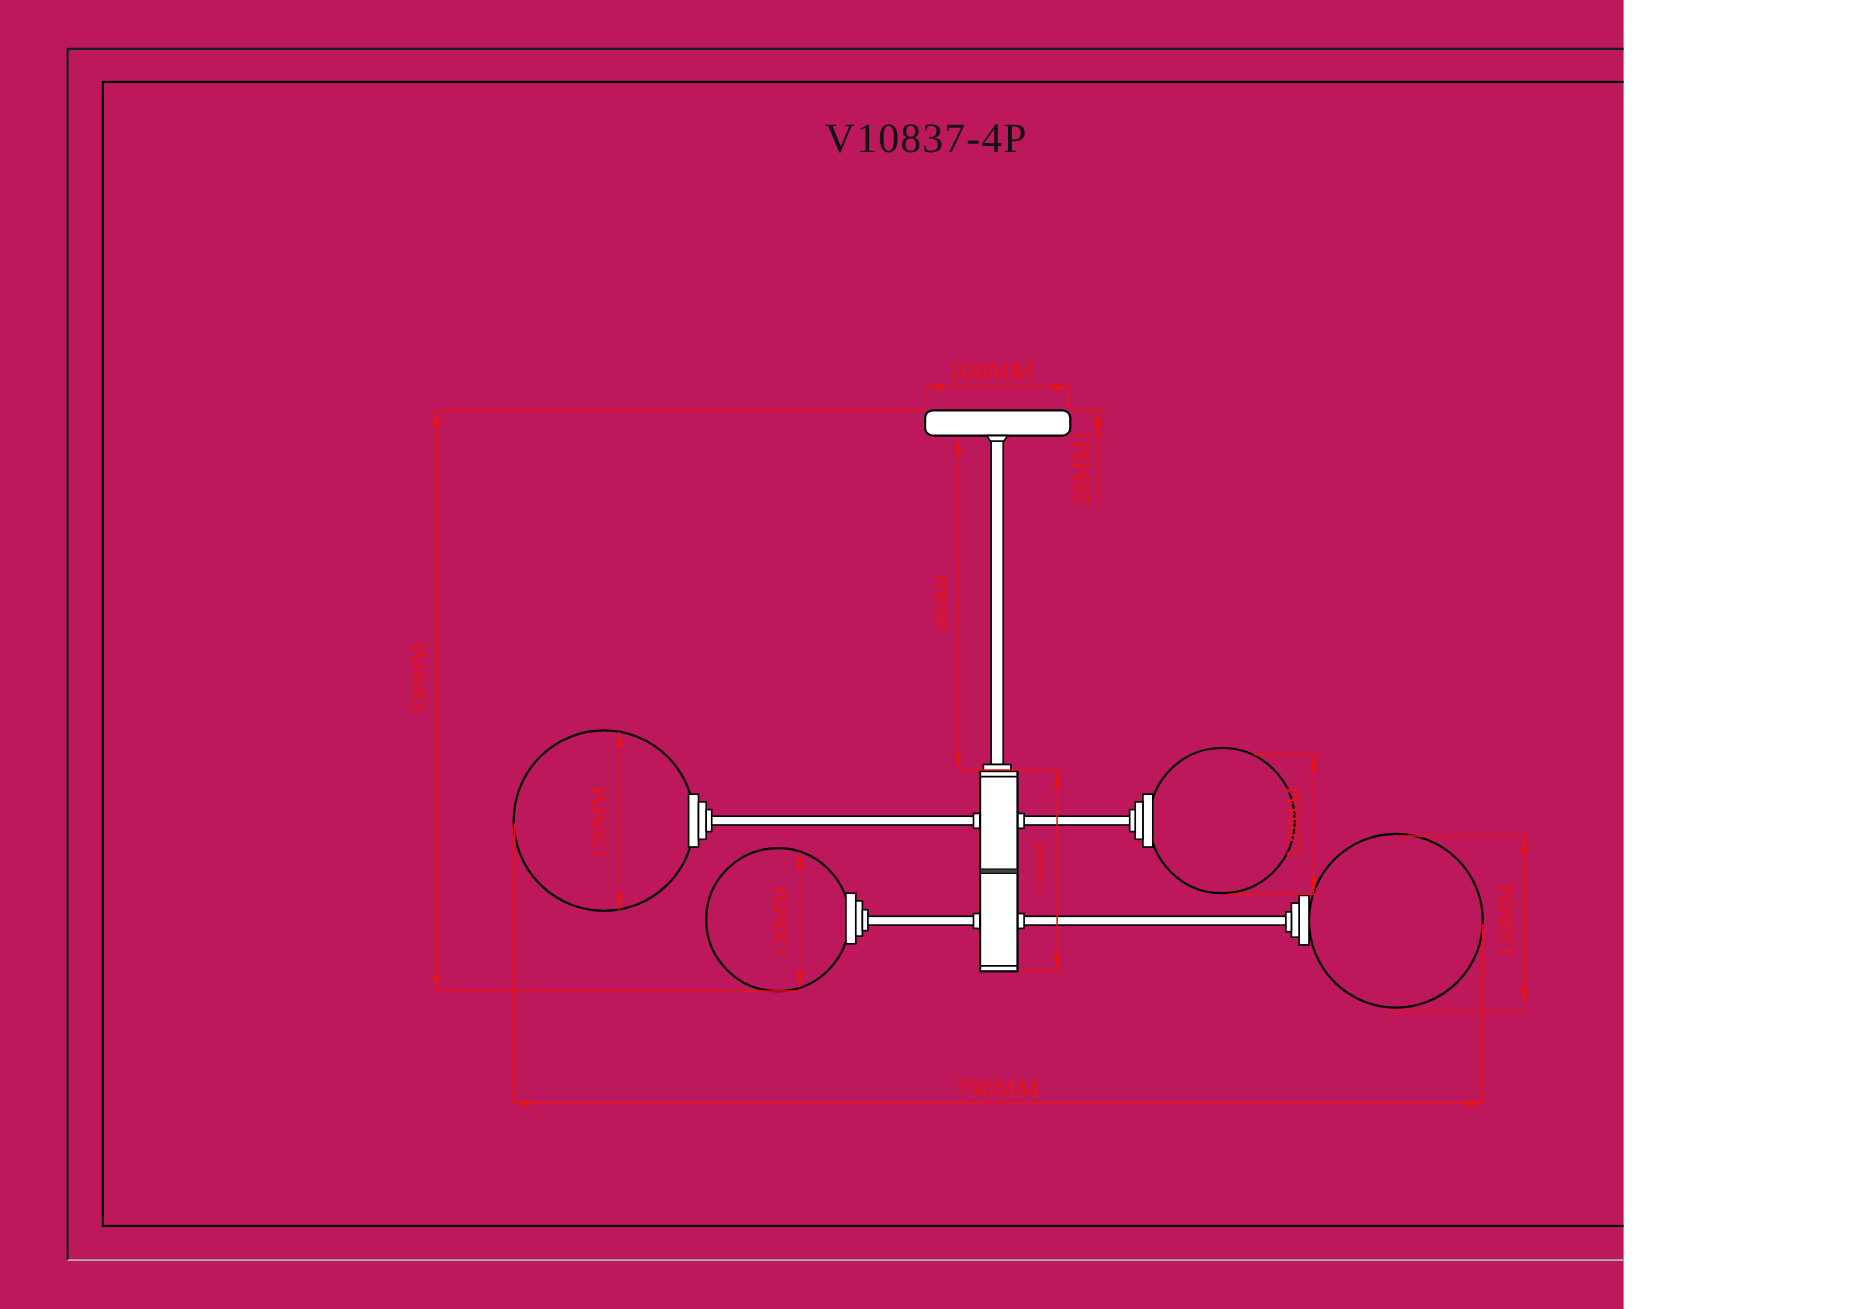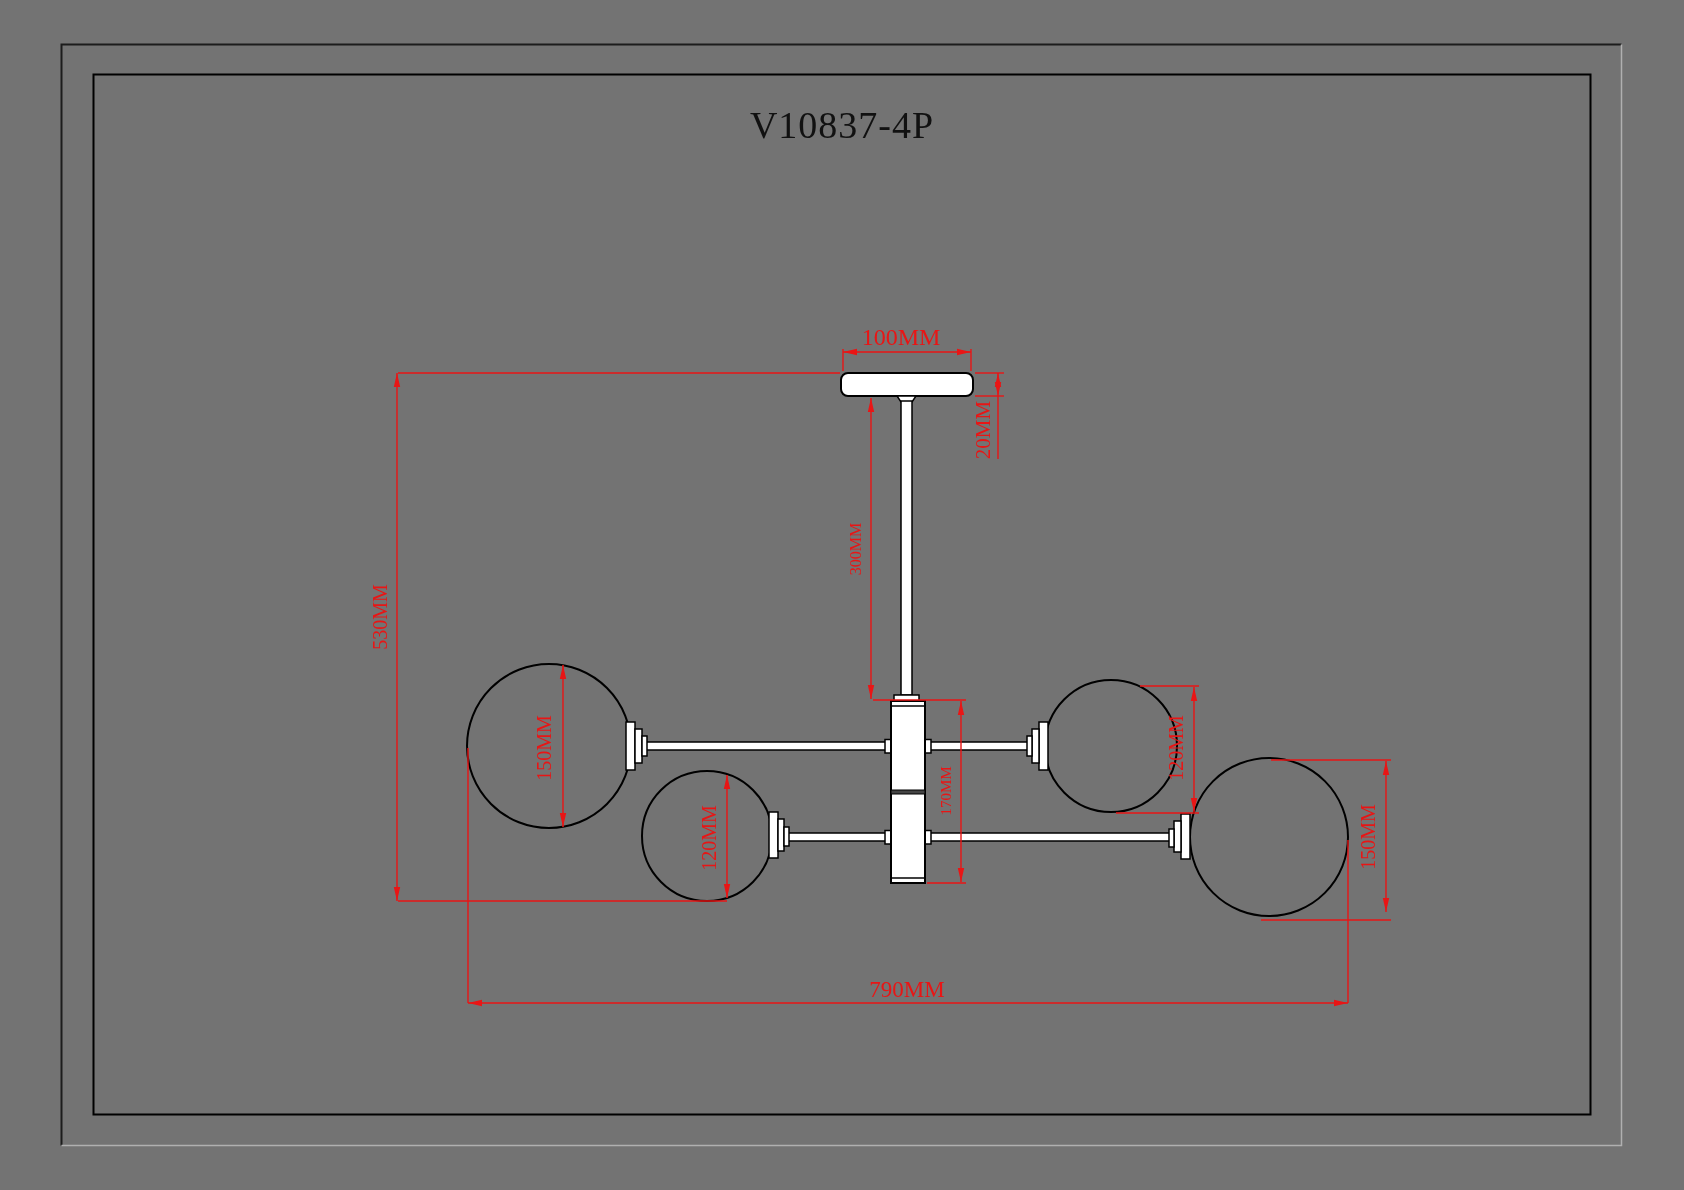--- a/index.html
+++ b/index.html
@@ -1,20 +1,20 @@
 <!DOCTYPE html>
 <html><head>
 <meta charset="utf-8">
 <style>
   html, body { margin: 0; padding: 0; background: #ffffff; }
   .page {
     position: relative;
-    width: 1684px;
+    width: 1476px;
     height: 1190px;
-    background: #737373;
+    background: #be185d;
     font-family: "Liberation Serif", serif;
     overflow: hidden;
   }
   svg { position: absolute; left: 0; top: 0; }
 
   
   .frame-outer-dark  { stroke: #1c1c1c; stroke-width: 2;   fill: none; }
   .frame-outer-light { stroke: #b0b0b0; stroke-width: 1.5; fill: none; }
   .frame-inner       { stroke: #000000; stroke-width: 2;   fill: none; }
 

